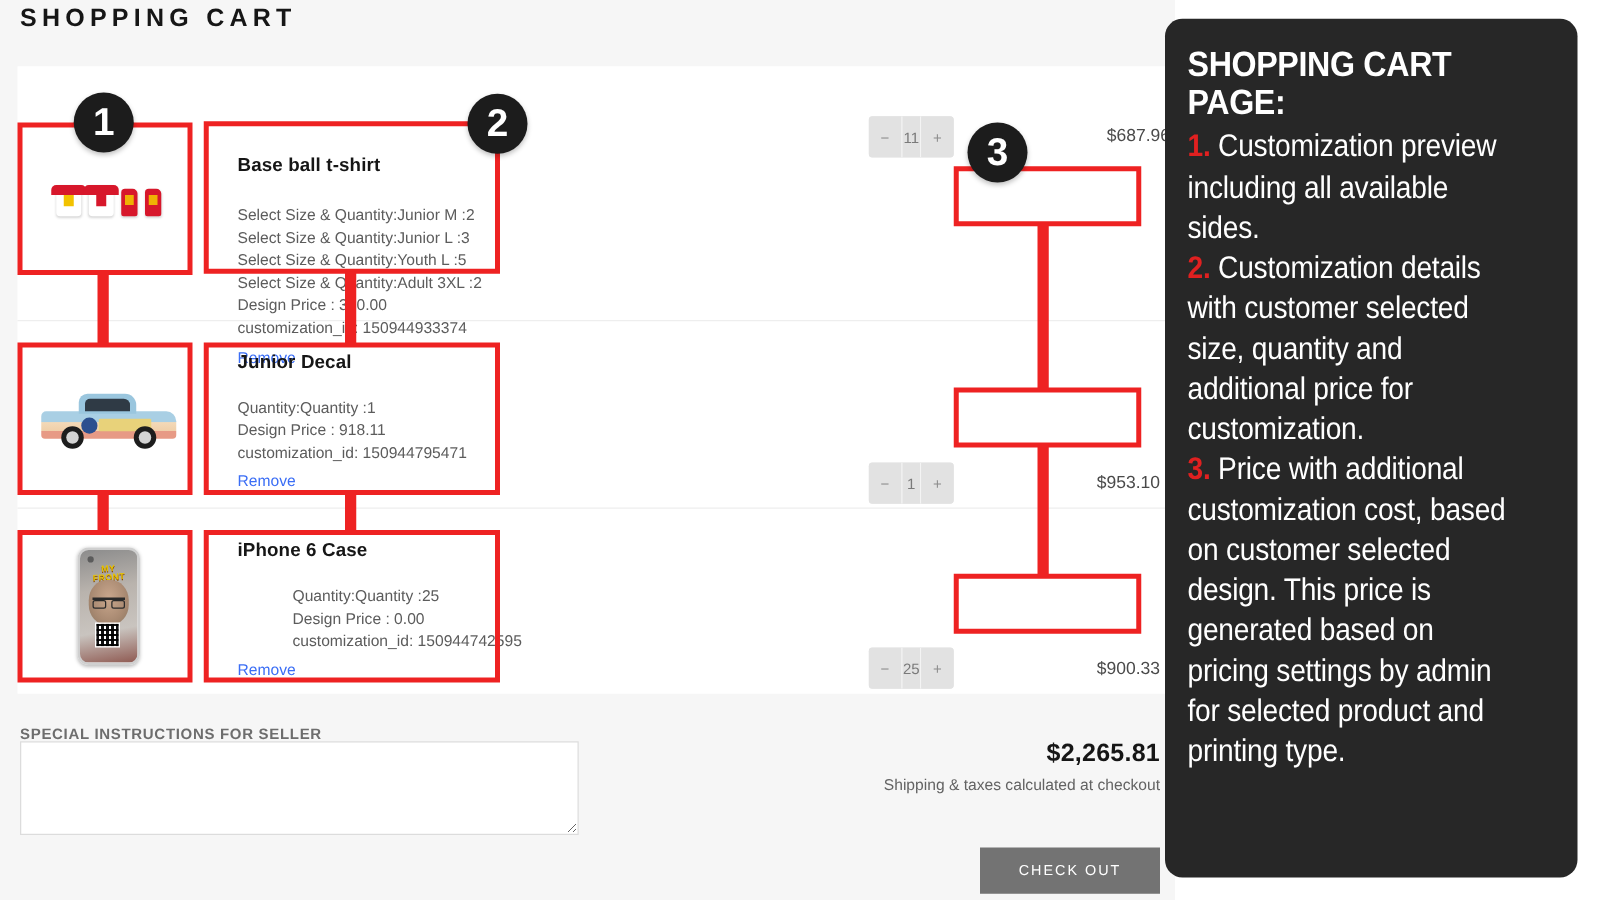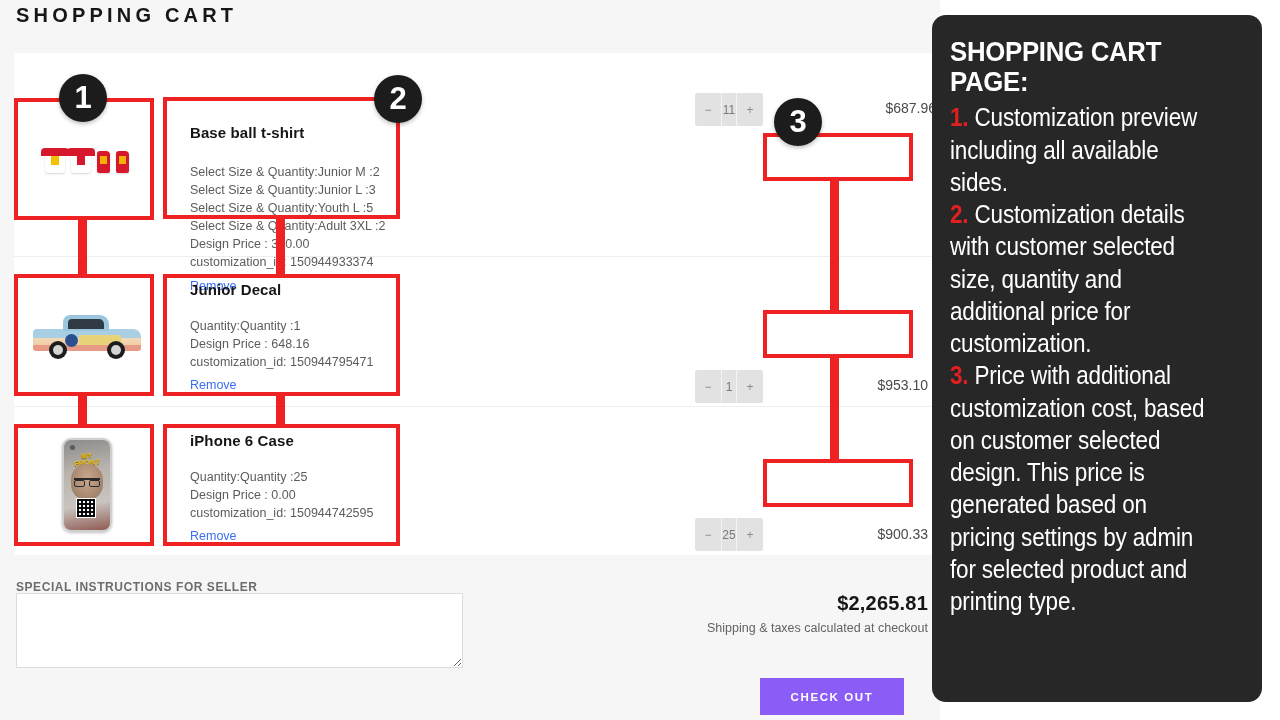--- a/index.html
+++ b/index.html
@@ -351,29 +351,29 @@
   }
   #shipping-note {
     position: absolute;
     right: 12px;
     top: 66px;
     font-size: 12.5px;
     color: #636363;
   }
   #checkout-button {
     position: absolute;
-    left: 760px;
+    left: 784px;
     top: 678px;
     width: 144px;
     height: 37px;
-    background: #8b5cf6;
+    background: #737373;
     color: #ffffff;
     border: none;
     font-size: 11.5px;
-    font-weight: 700;
+    font-weight: 400;
     letter-spacing: 1.6px;
     font-family: "Liberation Sans", sans-serif;
     cursor: pointer;
   }
 
   
   #overlay {
     position: absolute;
     left: 0; top: 0;
     width: 1280px; height: 720px;
@@ -478,21 +478,21 @@
           <div class="truck-body"></div>
           <div class="truck-cab"></div>
           <div class="truck-decal"></div>
           <div class="truck-badge"></div>
           <div class="wheel w1"></div>
           <div class="wheel w2"></div>
         </div>
       </div>
       <div class="item-title">Junior Decal</div>
       <div class="item-details" style="white-space:pre;">Quantity:Quantity :1
-Design Price : 648.16
+Design Price : 918.11
 customization_id: 150944795471</div>
       <a class="remove-link">Remove</a>
       <div class="qty">
         <button class="qty-btn">−</button>
         <div class="qty-val">1</div>
         <button class="qty-btn">+</button>
       </div>
       <div class="line-price">$953.10</div>
     </div>
 
@@ -500,21 +500,21 @@
       <div class="thumb-wrap">
         <div class="phone">
           <div class="phone-cam"></div>
           <div class="phone-title">MY FRONT</div>
           <div class="phone-face"></div>
           <div class="phone-glasses"></div>
           <div class="phone-qr"></div>
         </div>
       </div>
       <div class="item-title">iPhone 6 Case</div>
-      <div class="item-details" style="white-space:pre;">Quantity:Quantity :25
+      <div class="item-details" style="white-space:pre;margin-left:44px;">Quantity:Quantity :25
 Design Price : 0.00
 customization_id: 150944742595</div>
       <a class="remove-link">Remove</a>
       <div class="qty">
         <button class="qty-btn">−</button>
         <div class="qty-val">25</div>
         <button class="qty-btn">+</button>
       </div>
       <div class="line-price">$900.33</div>
     </div>

